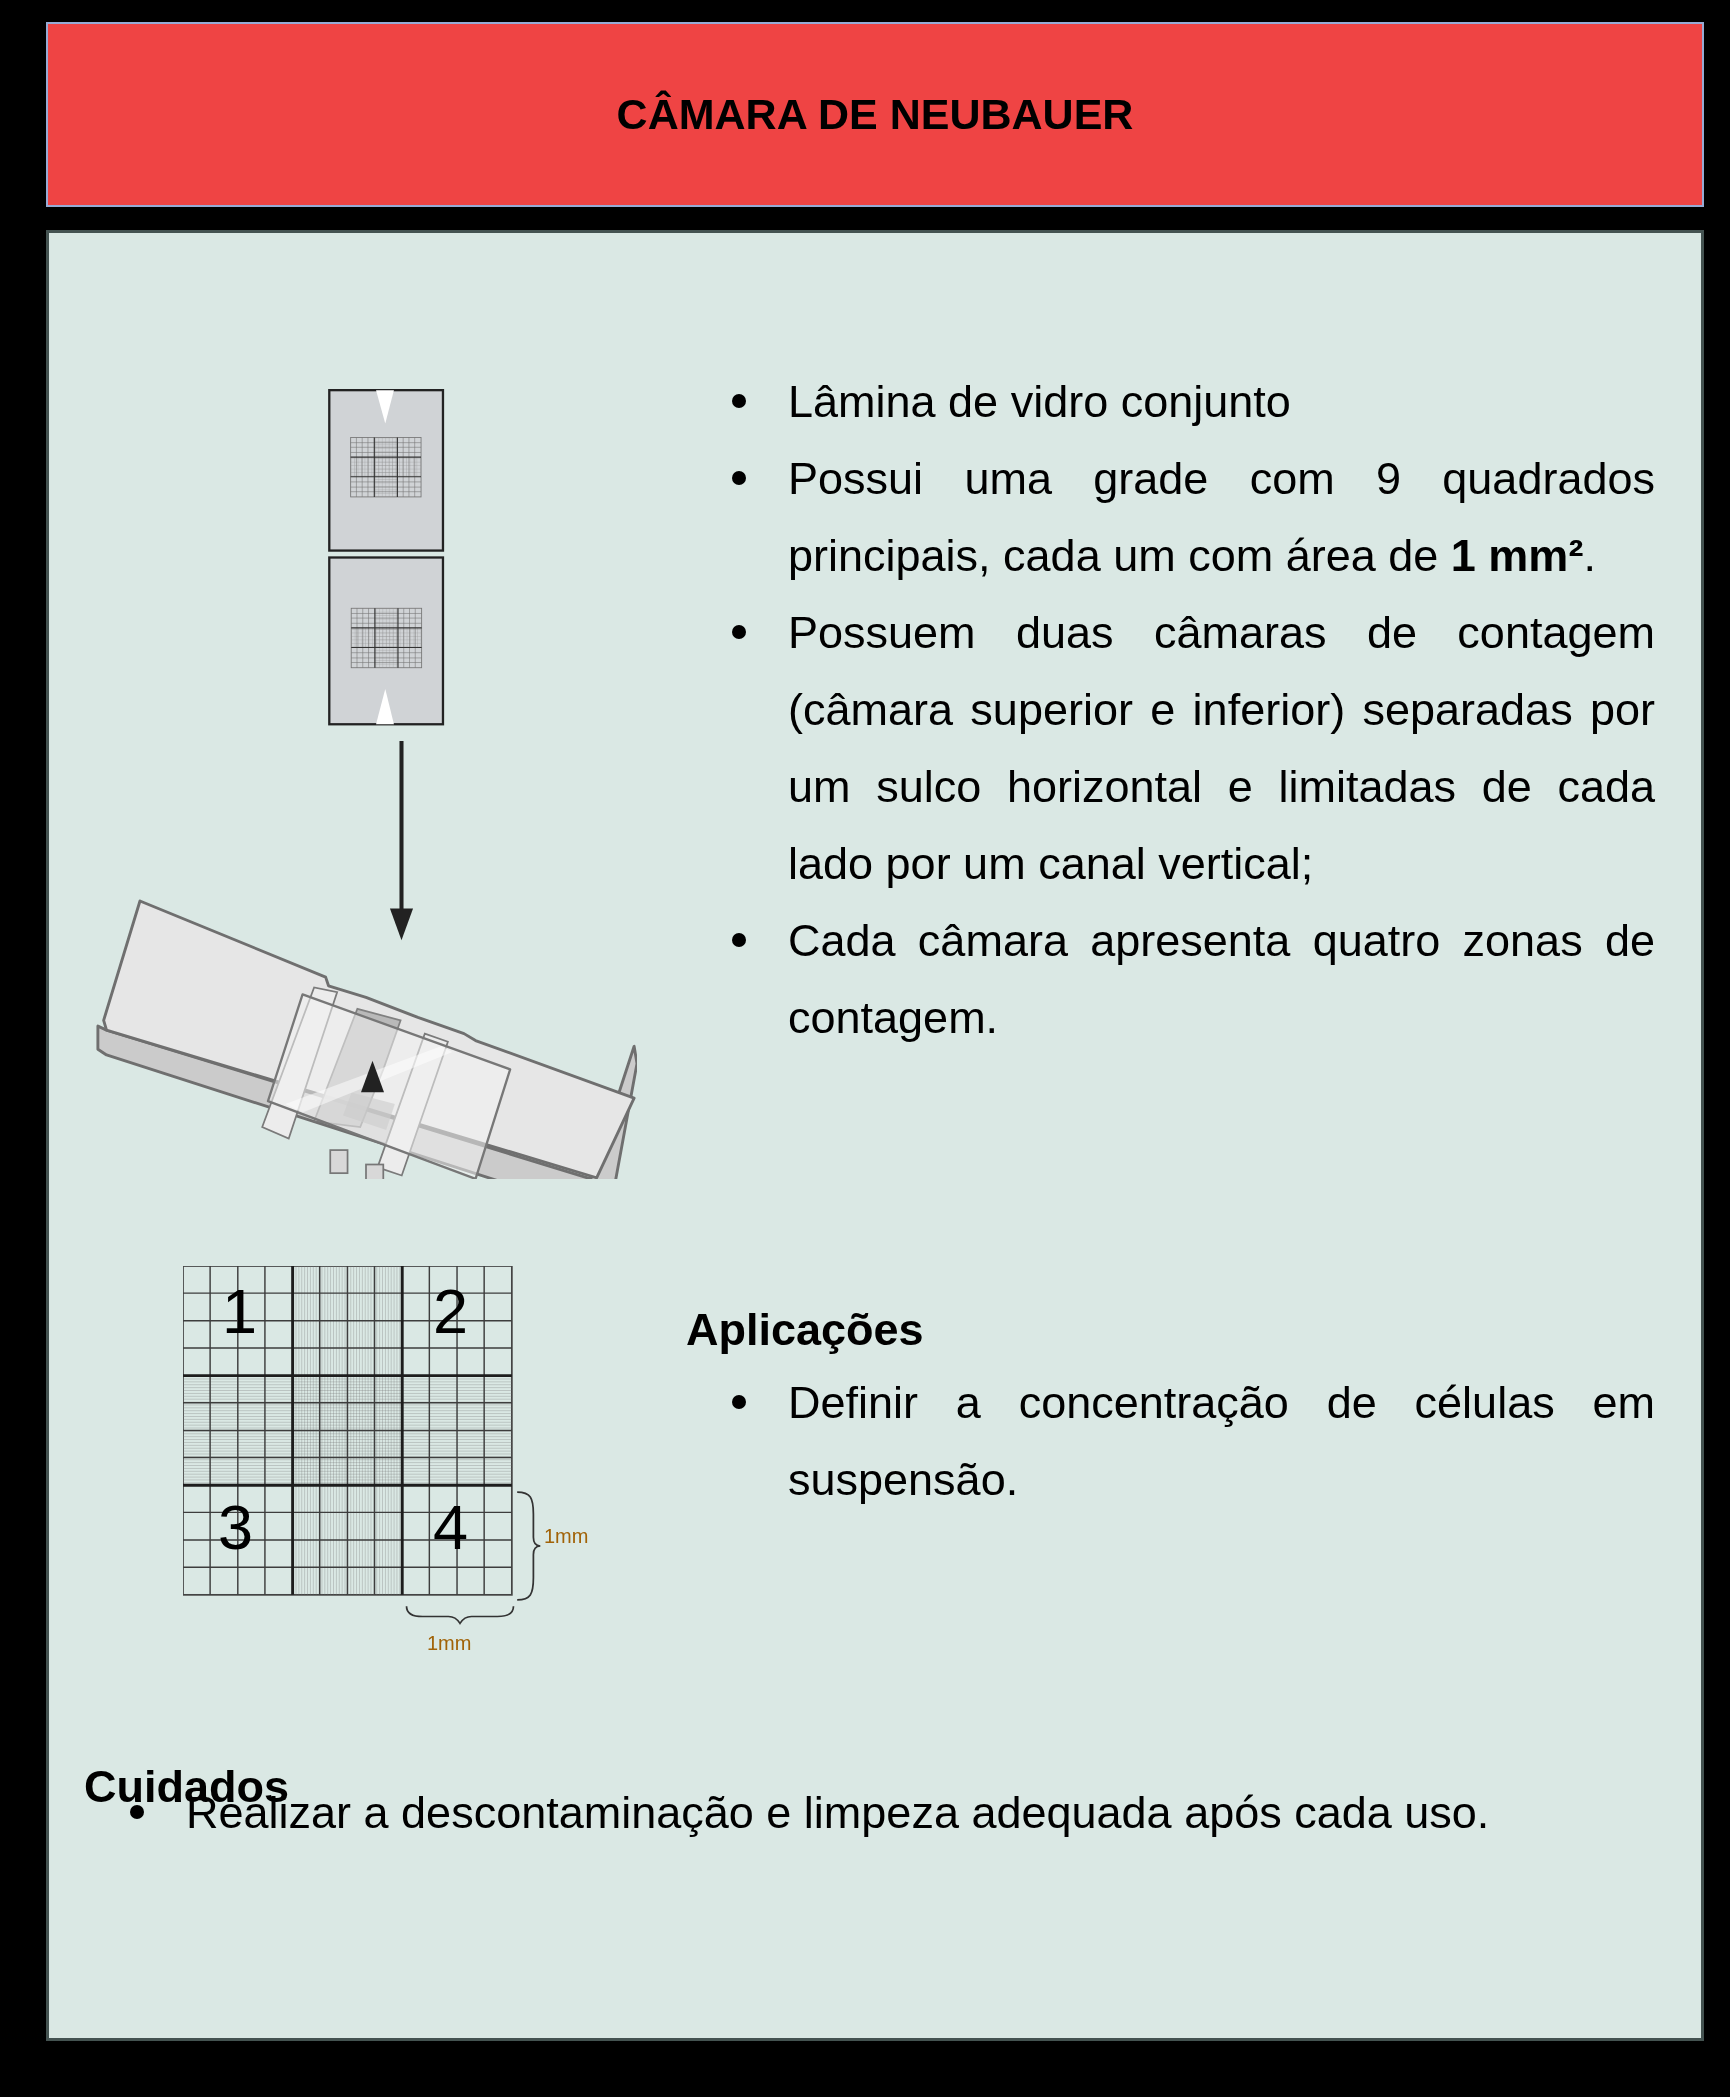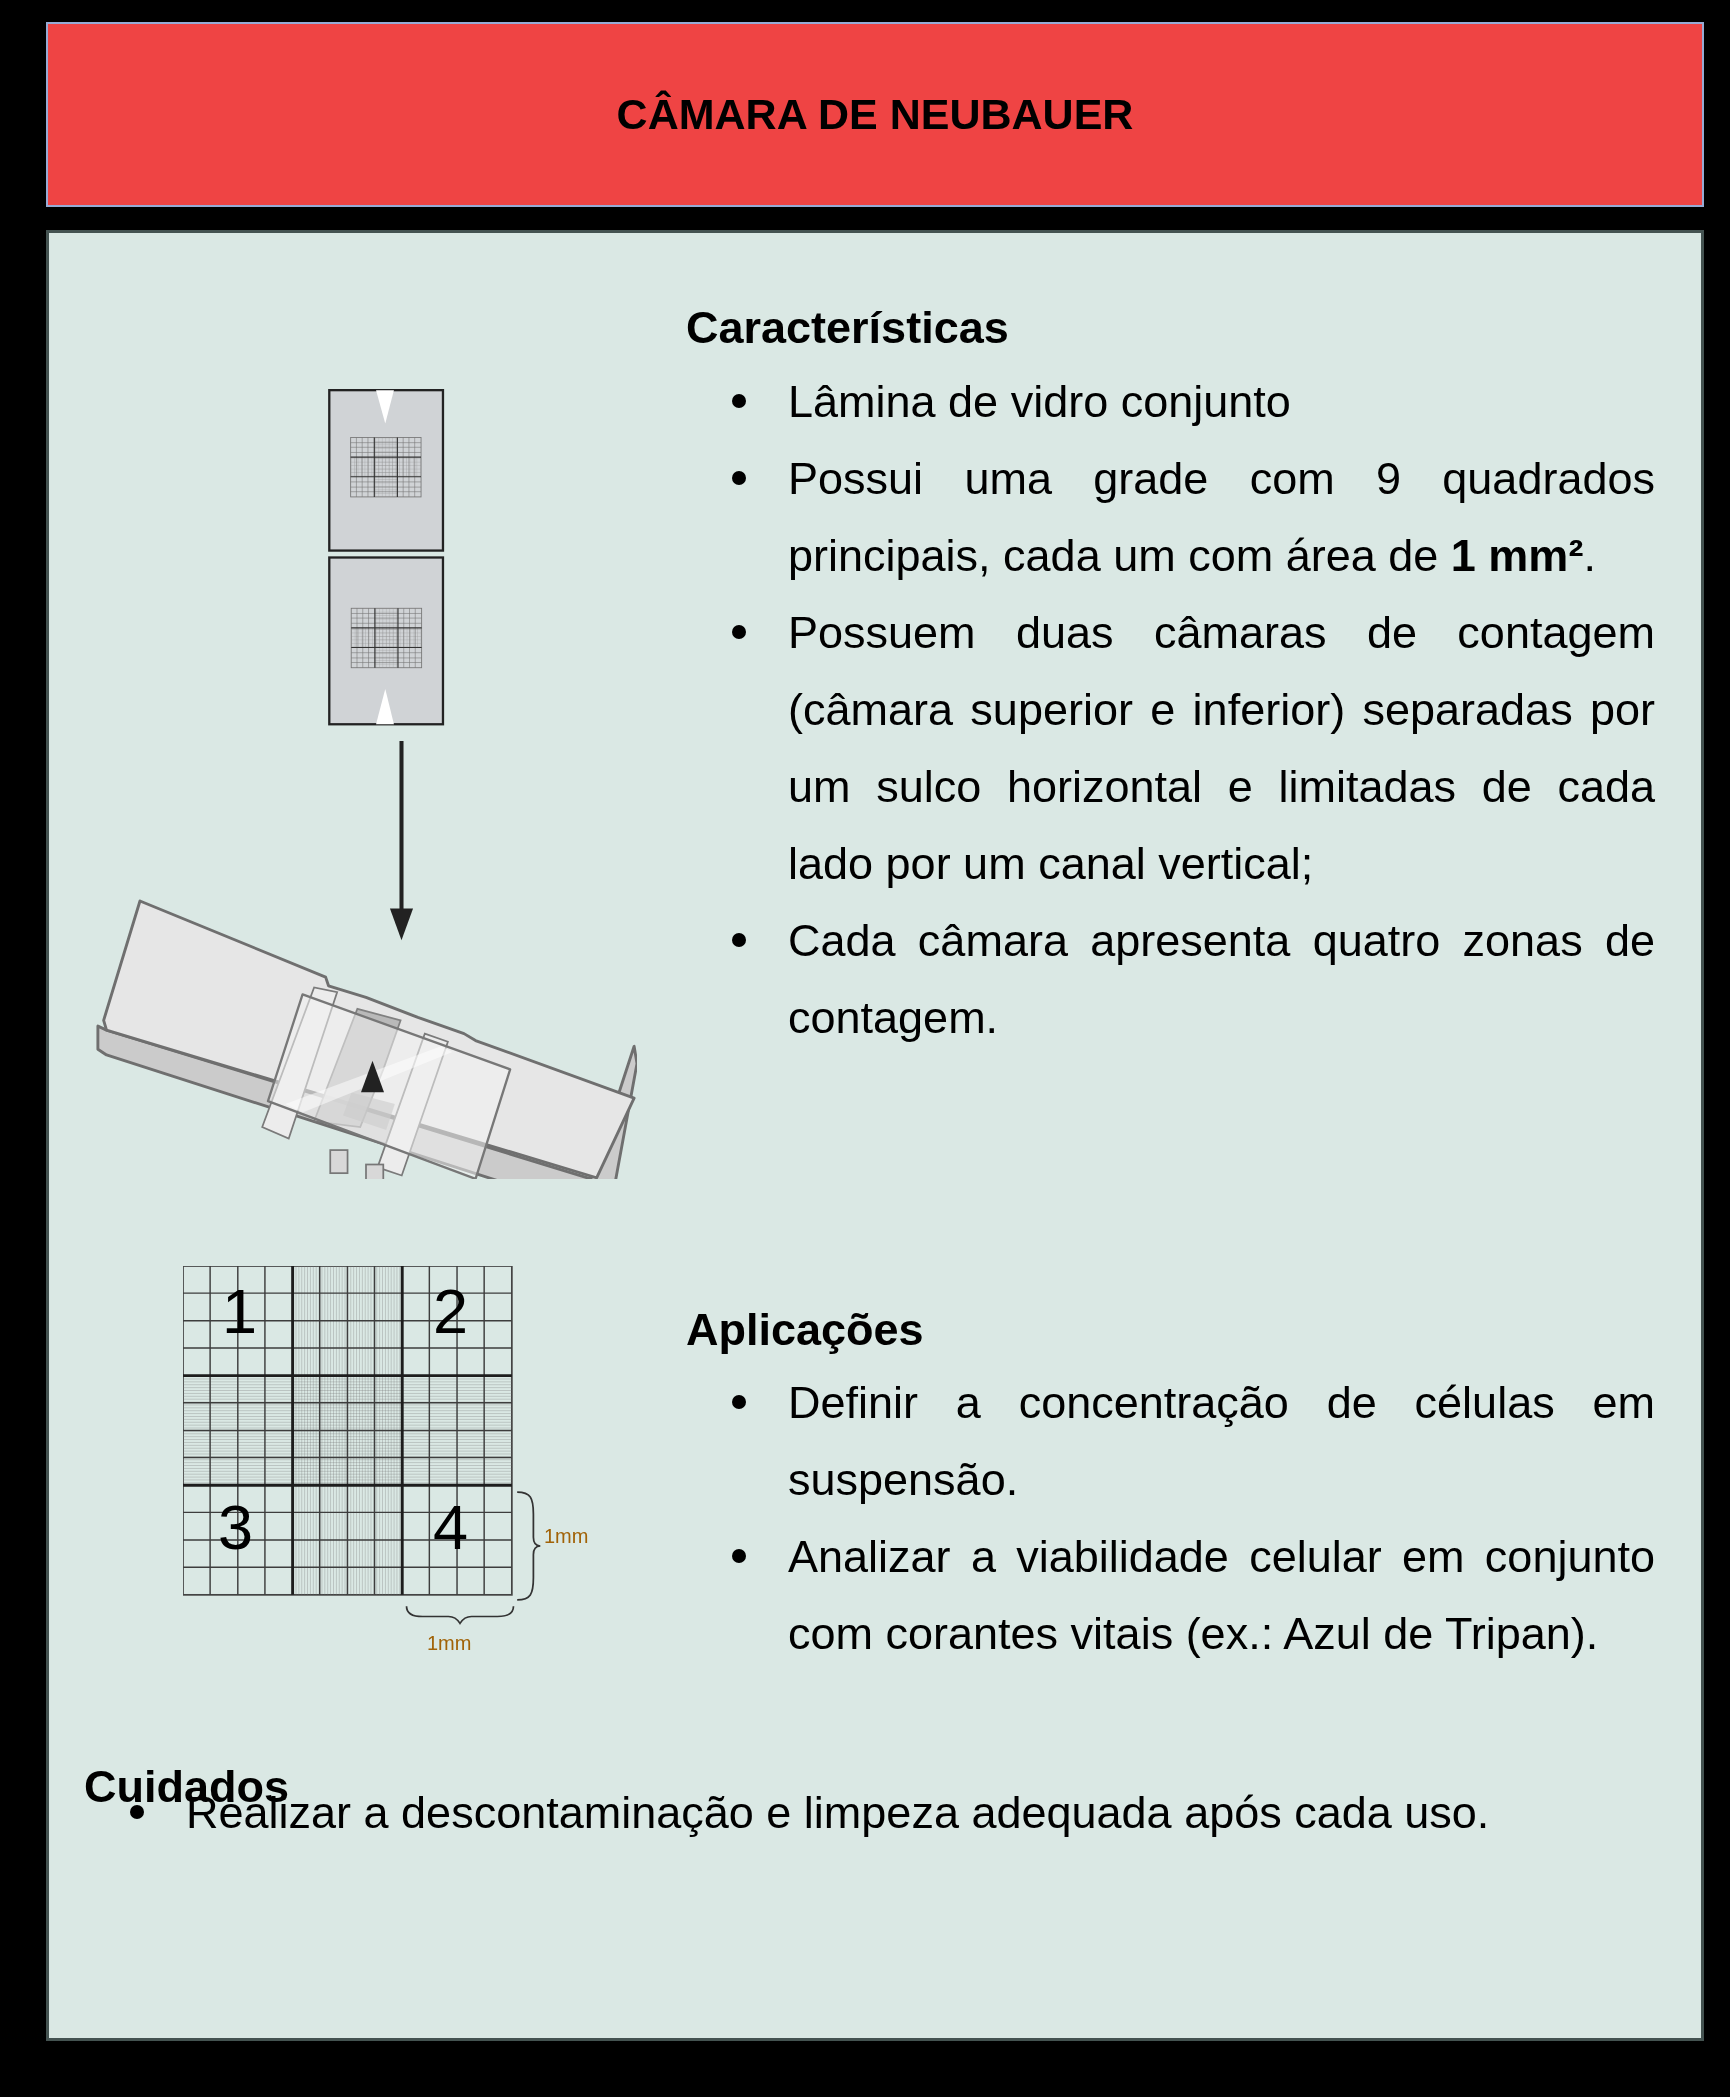--- a/index.html
+++ b/index.html
@@ -130,32 +130,30 @@
 
   <svg class="figure" style="left:467px; top:1258px;" width="29" height="110" viewBox="0 0 50 190">
     <path d="M2 2 C25 2 30 12 30 40 V80 C30 90 34 95 42 95 C34 95 30 100 30 110 V150 C30 178 25 188 2 188" fill="none" stroke="#333" stroke-width="3"></path>
   </svg>
   <div class="lbl" style="left:495px; top:1292px;">1mm</div>
   <svg class="figure" style="left:356px; top:1372px;" width="110" height="23" viewBox="0 0 190 40">
     <path d="M2 2 C2 14 10 20 30 20 H75 C85 20 90 24 95 32 C100 24 105 20 115 20 H160 C180 20 188 14 188 2" fill="none" stroke="#333" stroke-width="3"></path>
   </svg>
   <div class="lbl" style="left:378px; top:1399px;">1mm</div>
 
-  <h2 class="sec-title" style="left:637px; top:69px;">Características</h2>
   <ul class="bl" style="left:637px; top:130px; width:969px;">
     <li><span>Lâmina de vidro conjunto</span></li>
     <li><span>Possui uma grade com 9 quadrados principais, cada um com área de </span><b>1 mm²</b><span>.</span></li>
     <li><span>Possuem duas câmaras de contagem (câmara superior e inferior) separadas por um sulco horizontal e limitadas de cada lado por um canal vertical;</span></li>
     <li><span>Cada câmara apresenta quatro zonas de contagem.</span></li>
   </ul>
 
   <h2 class="sec-title" style="left:637px; top:1071px;text-align:center;">Aplicações</h2>
   <ul class="bl" style="left:637px; top:1131px; width:969px;">
     <li><span>Definir a concentração de células em suspensão.</span></li>
-    <li><span>Analizar a viabilidade celular em conjunto com corantes vitais (ex.: Azul de Tripan).</span></li>
   </ul>
 
   <h2 class="sec-title" style="left:35px; top:1528px;">Cuidados</h2>
   <ul class="bl" style="left:35px; top:1541px; width:1571px;">
     <li><span>Realizar a descontaminação e limpeza adequada após cada uso.</span></li>
   </ul>
 </div>
 
 
 </body></html>

